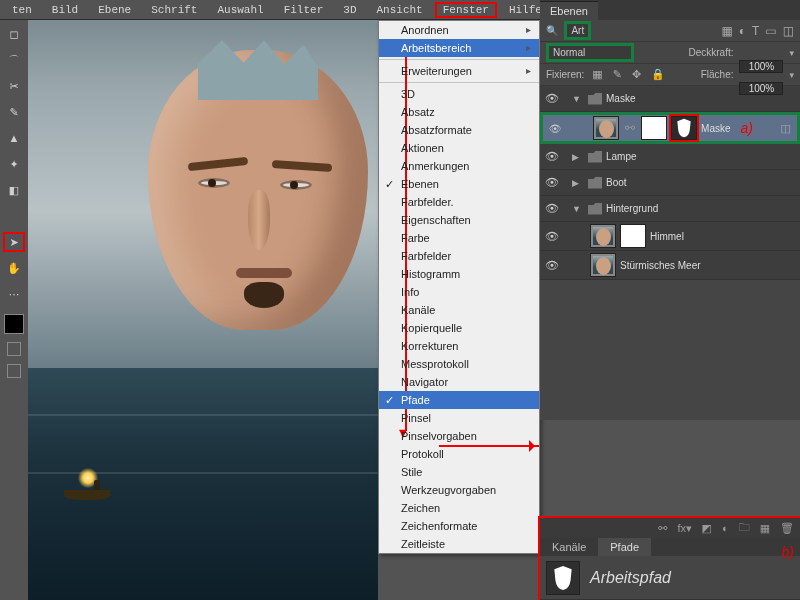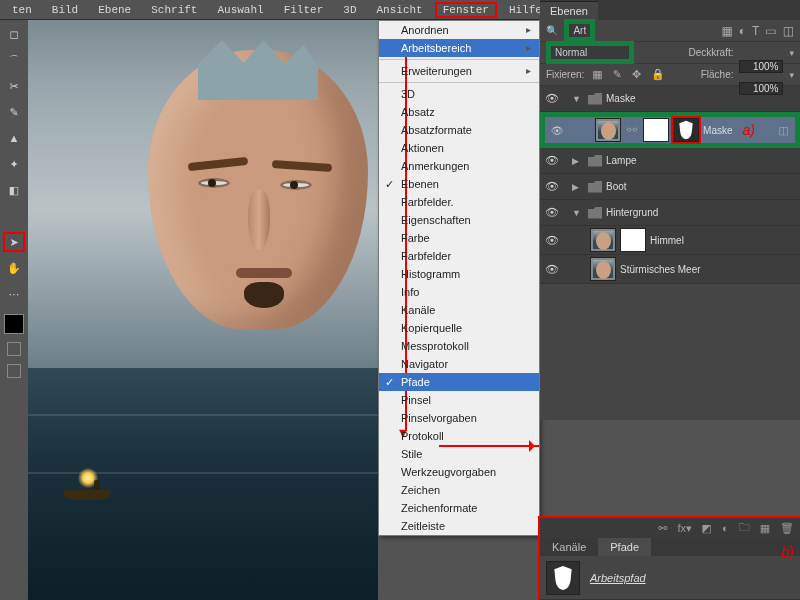--- a/index.html
+++ b/index.html
@@ -51,24 +51,24 @@
   .dropdown .redline{ position:absolute; left:26px; top:18px; width:2px; height:392px; background:#e00; }
   .dropdown .arrowdown{position:absolute; left:20px; top:402px; color:#e00; font-size:16px;}
   .dropdown .arrowright{position:absolute; left:60px; top:424px; width:100px; height:2px; background:#e00;}
   .dropdown .arrowright::after{content:""; position:absolute; right:-2px; top:-5px; border:6px solid transparent; border-left-color:#e00;}
 
   
   .panel { position:absolute; right:0; top:0; width:260px; background:#454545; }
   .panel .tabrow{ height:20px; background:#383838; display:flex; align-items:flex-end;}
   .panel .tab{ padding:3px 10px; background:#454545; color:#ddd; font-size:11px; border-top:1px solid #222;}
   .panel .row{ display:flex; align-items:center; height:22px; padding:0 6px; gap:6px; border-bottom:1px solid #383838;}
-  .panel select, .panel .sel{ background:#3a3a3a; border:5px solid #15803d; color:#ccc; font-size:10px; padding:1px 4px; }
+  .panel select, .panel .sel{ background:#3a3a3a; border:3px solid #15803d; color:#ccc; font-size:10px; padding:1px 4px; }
   .panel .iconbar{ margin-left:auto; display:flex; gap:6px; color:#aaa; font-size:12px;}
   .panel .lbl{ color:#bbb; font-size:10px;}
-  .panel .pct{ background:#303030; border:1px solid #222; color:#ddd; font-size:10px; padding:0 4px; width:44px; text-align:right;margin-top:28px;}
+  .panel .pct{ background:#303030; border:1px solid #222; color:#ddd; font-size:10px; padding:0 4px; width:44px; text-align:center;margin-top:28px;}
   .layerlist{ background:#3d3d3d; }
   .lrow{ display:flex; align-items:center; min-height:26px; padding:2px 4px; gap:4px; border-bottom:1px solid #333;}
   .lrow .eye{ width:16px; text-align:center; color:#ccc;}
   .lrow .tw{ width:12px; color:#aaa; font-size:9px;}
   .lrow .fold{ width:14px; height:12px; background:#777; clip-path:polygon(0 20%,40% 20%,55% 0,100% 0,100% 100%,0 100%); }
   .lrow .name{ color:#ddd; font-size:10px;}
   .lrow.sel{ background:#5e708a;}
   .thumb{ width:26px; height:24px; background:#888; border:1px solid #222; position:relative; }
   .thumb.white{ background:#fff;}
   .thumb .mini{position:absolute; inset:2px; background:linear-gradient(#9aa8ad,#2f4a56 60%);}
@@ -83,21 +83,21 @@
   
   .paths { position:absolute; right:0; bottom:0; width:260px; background:#454545; outline:2px solid #e00; }
   .paths .toprow{ height:20px; background:#3a3a3a; display:flex; align-items:center; justify-content:flex-end; gap:10px; padding:0 6px; color:#999; font-size:11px;}
   .paths .tabs{ display:flex; background:#383838;}
   .paths .tabs span{ padding:3px 12px; font-size:11px; color:#bbb;}
   .paths .tabs span.act{ background:#4b4b4b; color:#ddd;}
   .prow{ display:flex; align-items:center; height:44px; padding:0 6px; gap:10px; border-bottom:1px solid #333;}
   .prow.sel{ background:#5e708a;}
   .prow .pthumb{ width:34px; height:34px; background:#2f2f2f; border:1px solid #222; display:flex; align-items:center; justify-content:center;}
   .prow .pthumb svg{width:22px; height:26px;}
-  .prow .pname{ color:#ddd; font-size:11px; font-style:italic;text-decoration:underline;}
+  .prow .pname{ color:#ddd; font-size:16px; font-style:italic;}
   .paths .ann{ position:absolute; right:6px; bottom:40px;}
 </style>
 </head>
 <body>
 
 <div class="menubar" id="menubar">
     <span>ten</span>
     <span>Bild</span>
     <span>Ebene</span>
     <span>Schrift</span>
@@ -163,20 +163,21 @@
     <div class="mi">Anmerkungen</div>
     <div class="mi checked">Ebenen</div>
     <div class="mi">Farbfelder.</div>
     <div class="mi">Eigenschaften</div>
     <div class="mi">Farbe</div>
     <div class="mi">Farbfelder</div>
     <div class="mi">Histogramm</div>
     <div class="mi">Info</div>
     <div class="mi">Kanäle</div>
     <div class="mi">Kopierquelle</div>
+    <div class="mi">Korrekturen</div>
     <div class="mi">Messprotokoll</div>
     <div class="mi">Navigator</div>
     <div class="mi hi checked">Pfade</div>
     <div class="mi">Pinsel</div>
     <div class="mi">Pinselvorgaben</div>
     <div class="mi">Protokoll</div>
     <div class="mi">Stile</div>
     <div class="mi">Werkzeugvorgaben</div>
     <div class="mi">Zeichen</div>
     <div class="mi">Zeichenformate</div>

